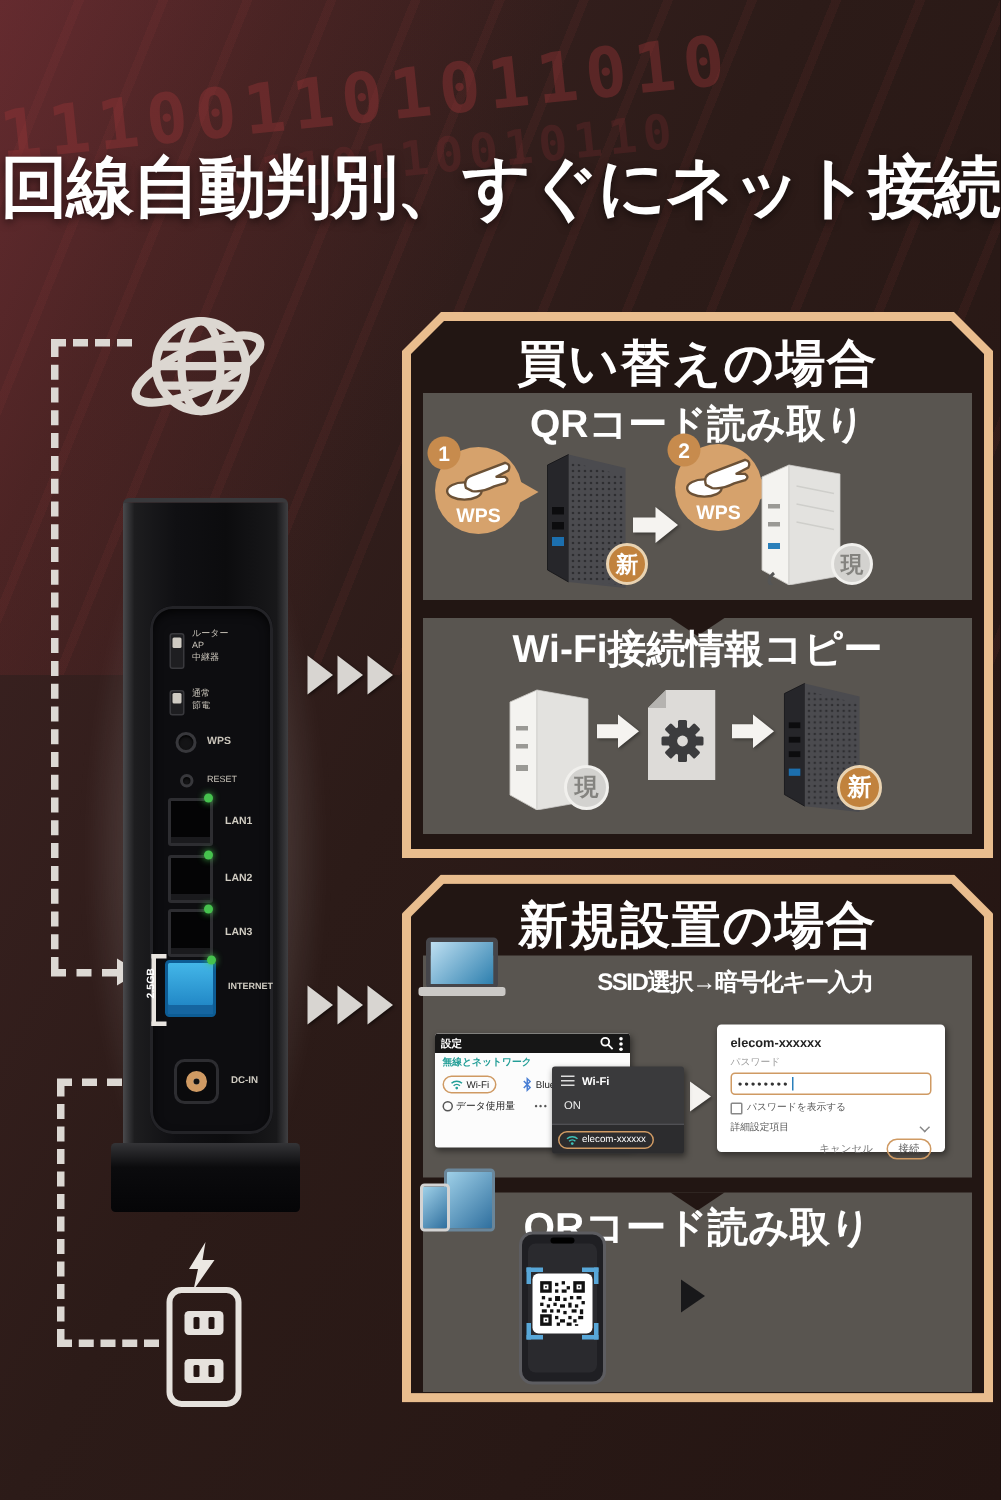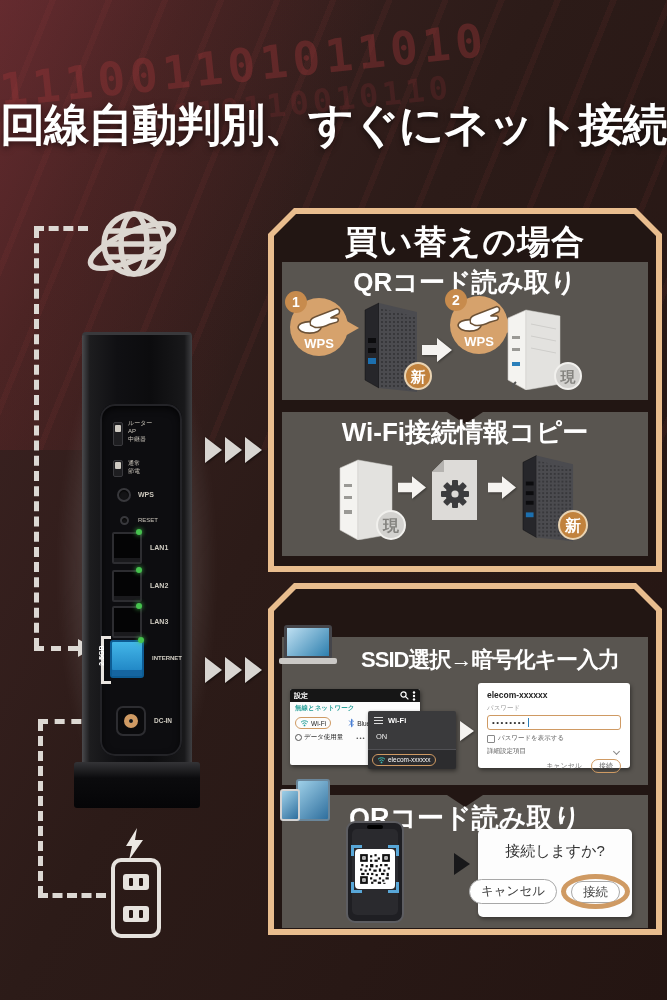--- a/index.html
+++ b/index.html
@@ -332,27 +332,28 @@
         <rect x="4" y="40" width="8" height="4" fill="#0c0c0e"></rect>
         <rect x="4" y="50" width="8" height="4" fill="#0c0c0e"></rect>
         <rect x="4" y="62" width="8" height="5" fill="#1c6fae"></rect>
       </svg>
       <div class="abs badge new" style="left:276px;top:98px;width:30px;height:30px;font-size:16px;line-height:27px">新</div>
     </div>
   </div>
 
   <div class="panel" style="top:583px;height:352px">
     <div class="panel-in"></div>
+    <div class="ptitle">新規設置の場合</div>
 
     <div class="gbox" style="top:54px;height:148px">
       <div class="abs" style="left:2px;top:-12px">
         <div class="laptop-screen"></div>
         <div class="laptop-base"></div>
       </div>
-      <div class="stitle" style="left:52px;right:2px;top:8px;font-size:22px;letter-spacing:-1px">SSID選択→暗号化キー入力</div>
+      <div class="stitle" style="left:52px;right:2px;top:8px;font-size:16px;letter-spacing:-1px">SSID選択→暗号化キー入力</div>
 
       <div class="shot shotA" style="left:8px;top:52px;width:130px;height:76px">
         <div class="hdr">
           <span class="t">設定</span>
           <svg width="9" height="9" viewBox="0 0 9 9">
             <circle cx="3.5" cy="3.5" r="2.6" stroke="#fff" stroke-width="1.2" fill="none"></circle>
             <line x1="5.6" y1="5.6" x2="8.4" y2="8.4" stroke="#fff" stroke-width="1.2"></line>
           </svg>
           <svg width="4" height="10" viewBox="0 0 4 10">
             <circle cx="2" cy="1.5" r="1.2" fill="#fff"></circle>
@@ -490,26 +491,16 @@
               <rect x="3" y="23" width="3" height="3" fill="#fff"></rect>
             <rect x="4" y="4" width="1" height="1" fill="#111"></rect>
               <rect x="24" y="4" width="1" height="1" fill="#111"></rect>
               <rect x="4" y="24" width="1" height="1" fill="#111"></rect>
           </svg>
         </div>
       </div>
 
       <div class="abs" style="left:172px;top:58px;width:0;height:0;border-left:16px solid #18181a;border-top:11px solid transparent;border-bottom:11px solid transparent"></div>
 
-      <div class="abs dlg">
-        <div class="msg">接続しますか?</div>
-        <div class="btns">
-          <span class="dbtn">キャンセル</span>
-          <span class="ringwrap">
-            <span class="ring"></span>
-            <span class="dbtn">接続</span>
-          </span>
-        </div>
-      </div>
     </div>
   </div>
 
 </div>
 
 </body></html>

